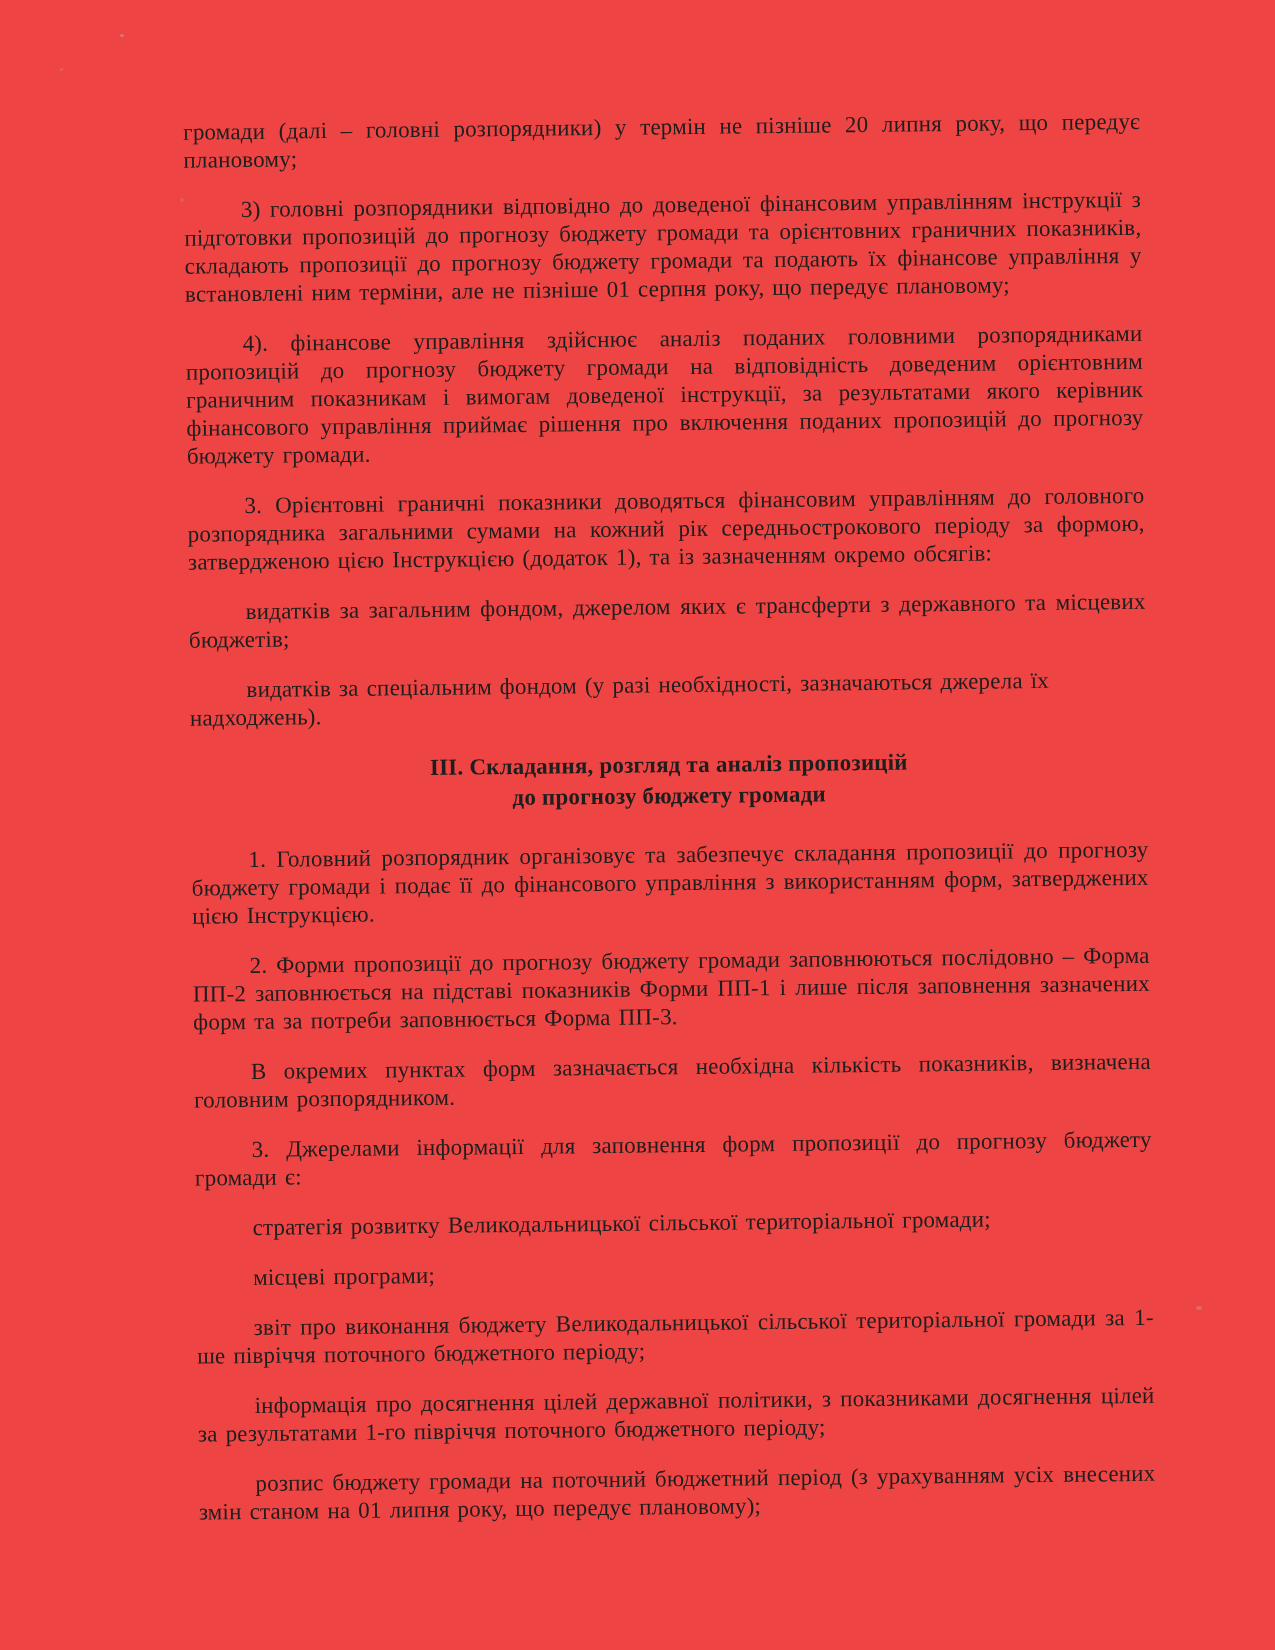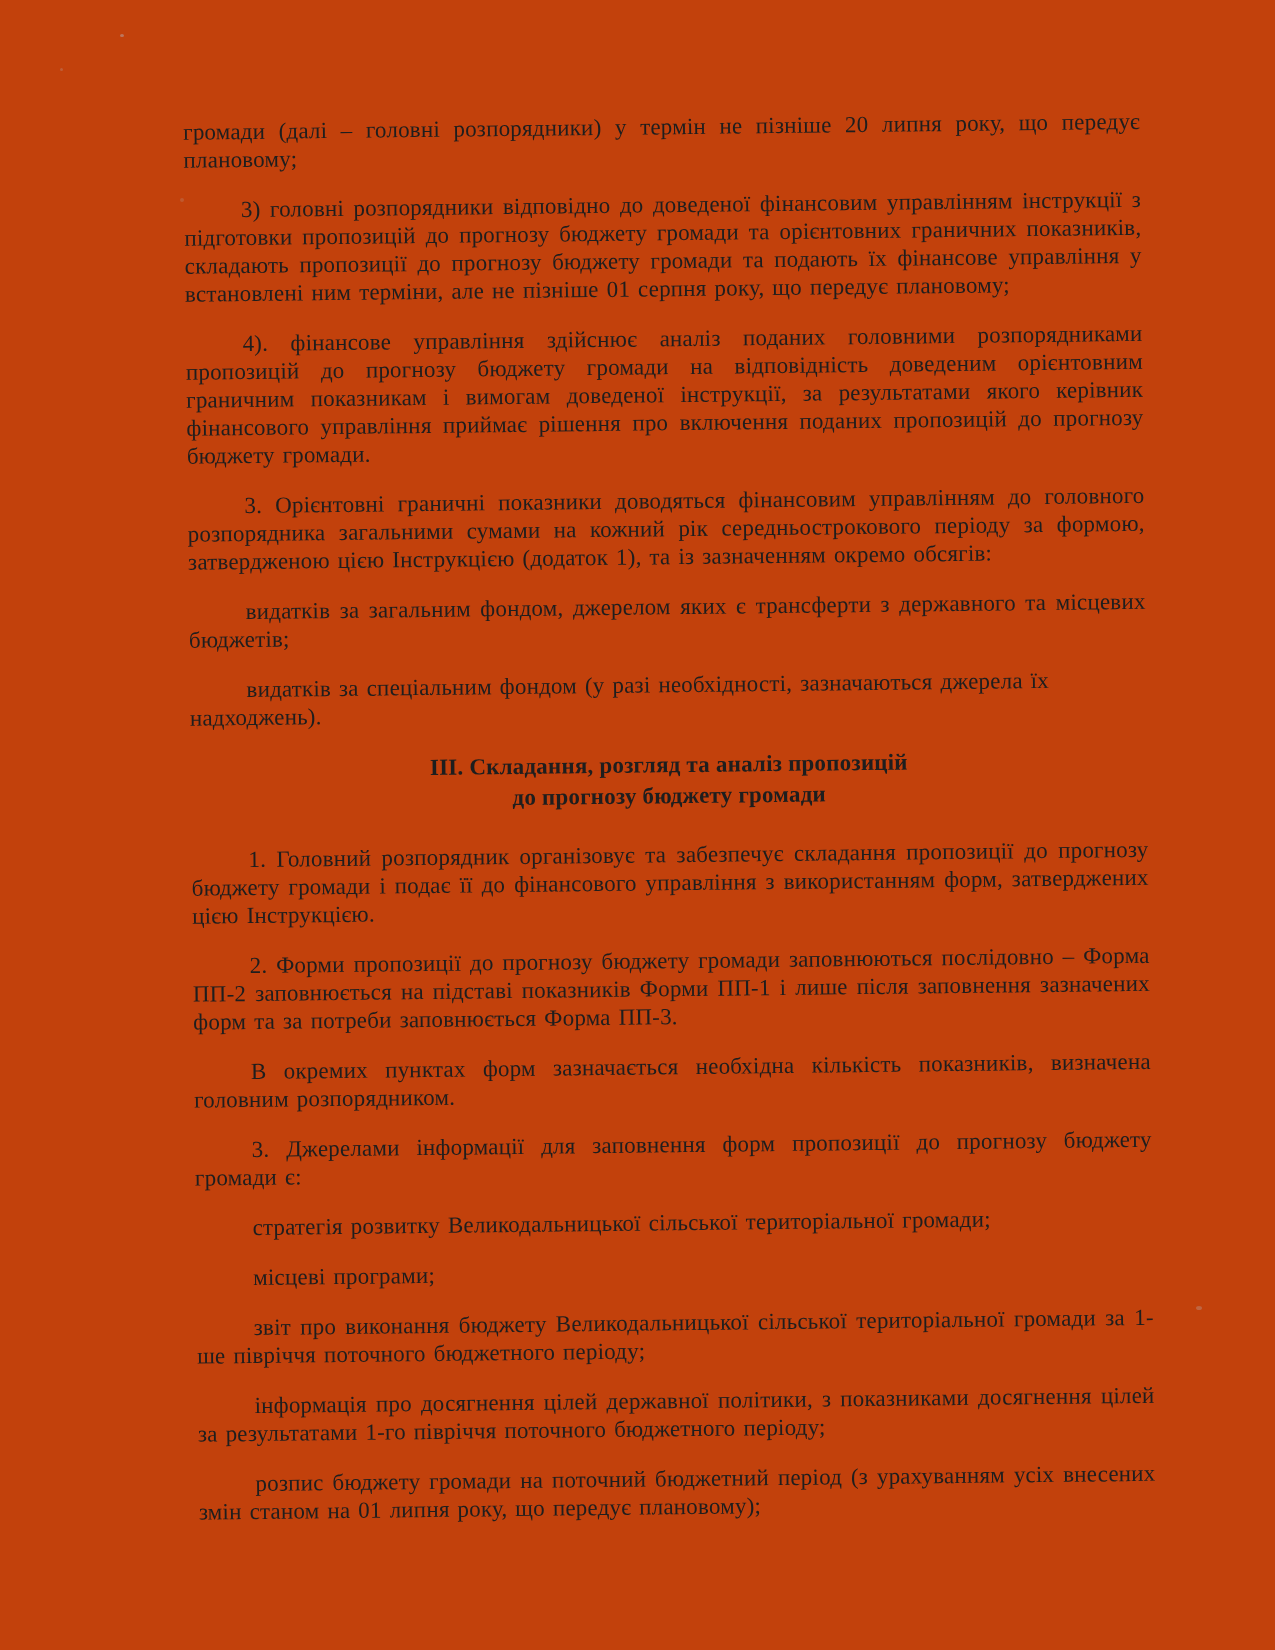--- a/index.html
+++ b/index.html
@@ -4,21 +4,21 @@
 <style>
   html, body {
     margin: 0;
     padding: 0;
     background: #ffffff;
   }
   .page {
     position: relative;
     width: 1275px;
     height: 1650px;
-    background: #c2410c;
+    background: #ef4444;
     overflow: hidden;
     font-family: "Liberation Serif", "DejaVu Serif", serif;
     color: #1e1e1e;
   }
   .text-block {
     position: absolute;
     top: 118px;
     left: 183px;
     width: 957px;
     transform: rotate(-0.65deg);

